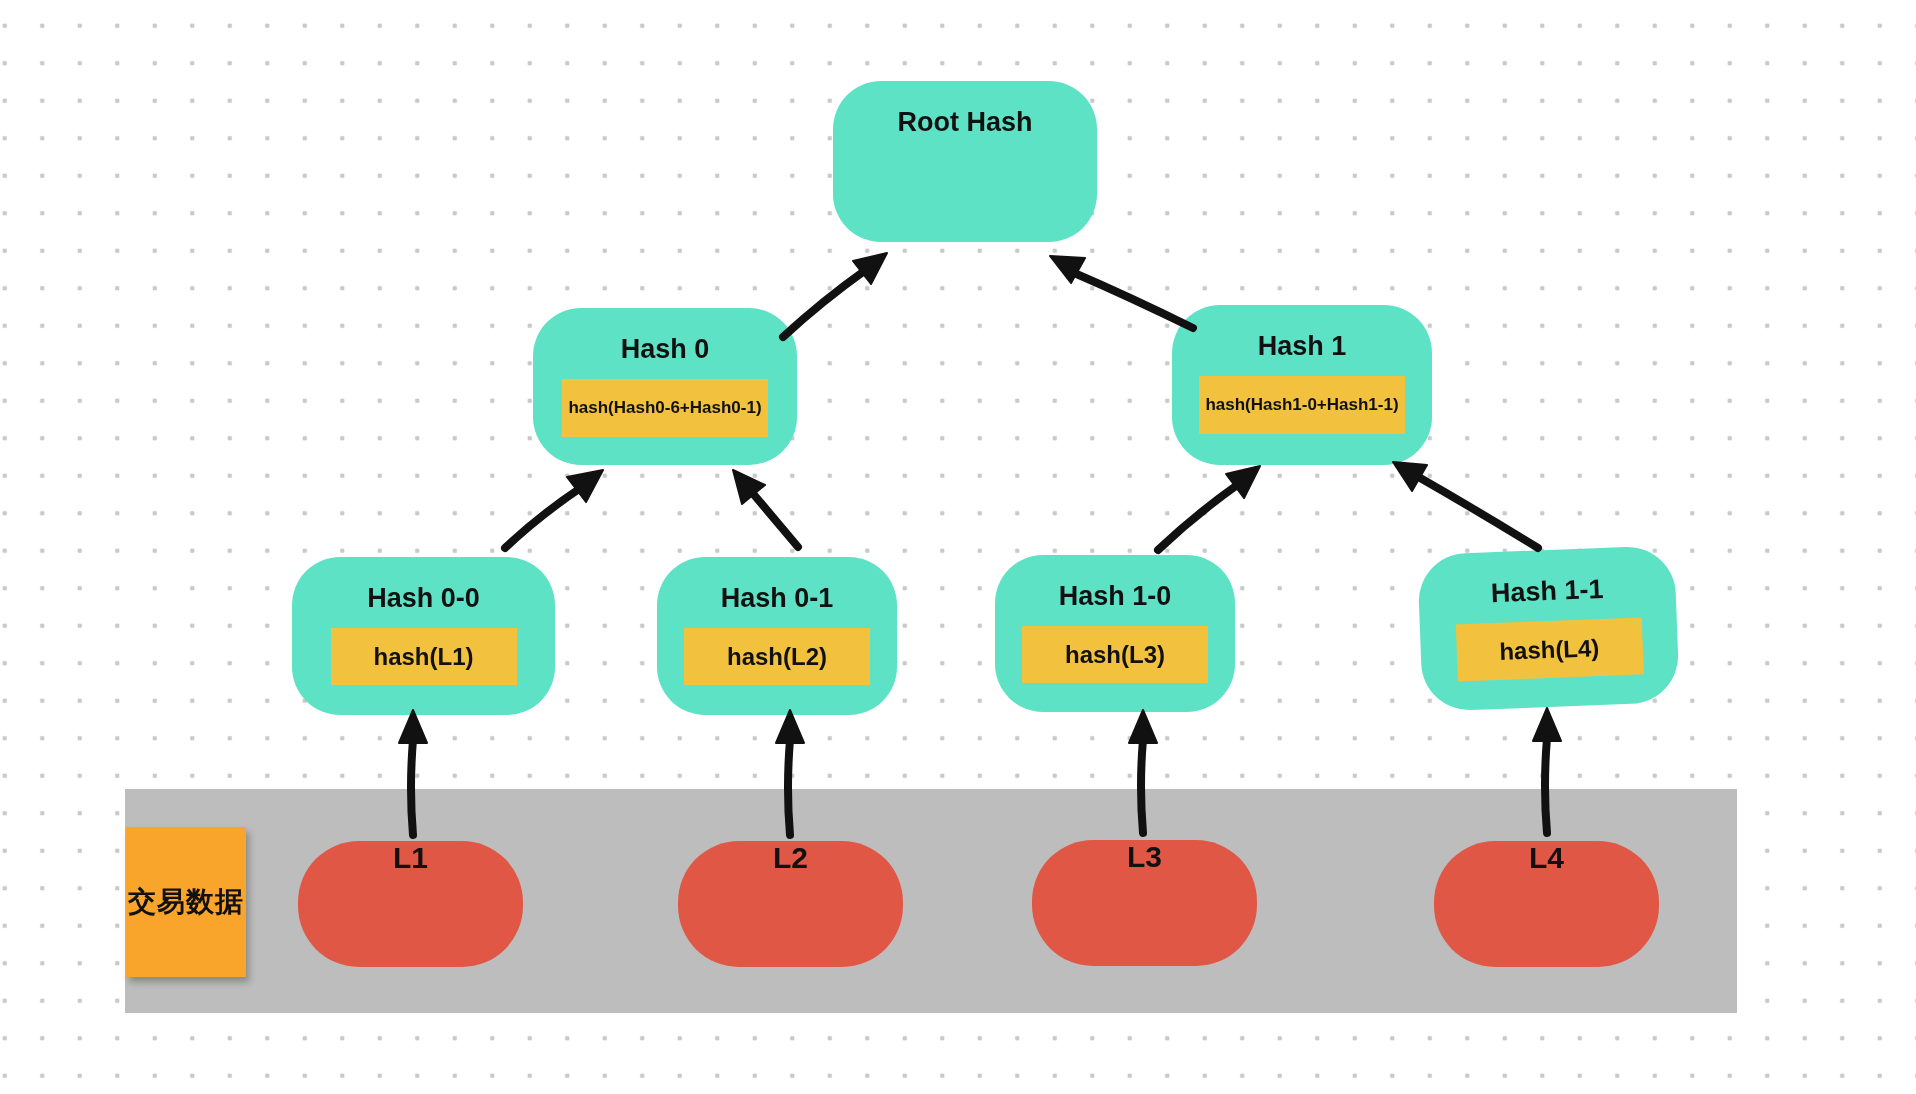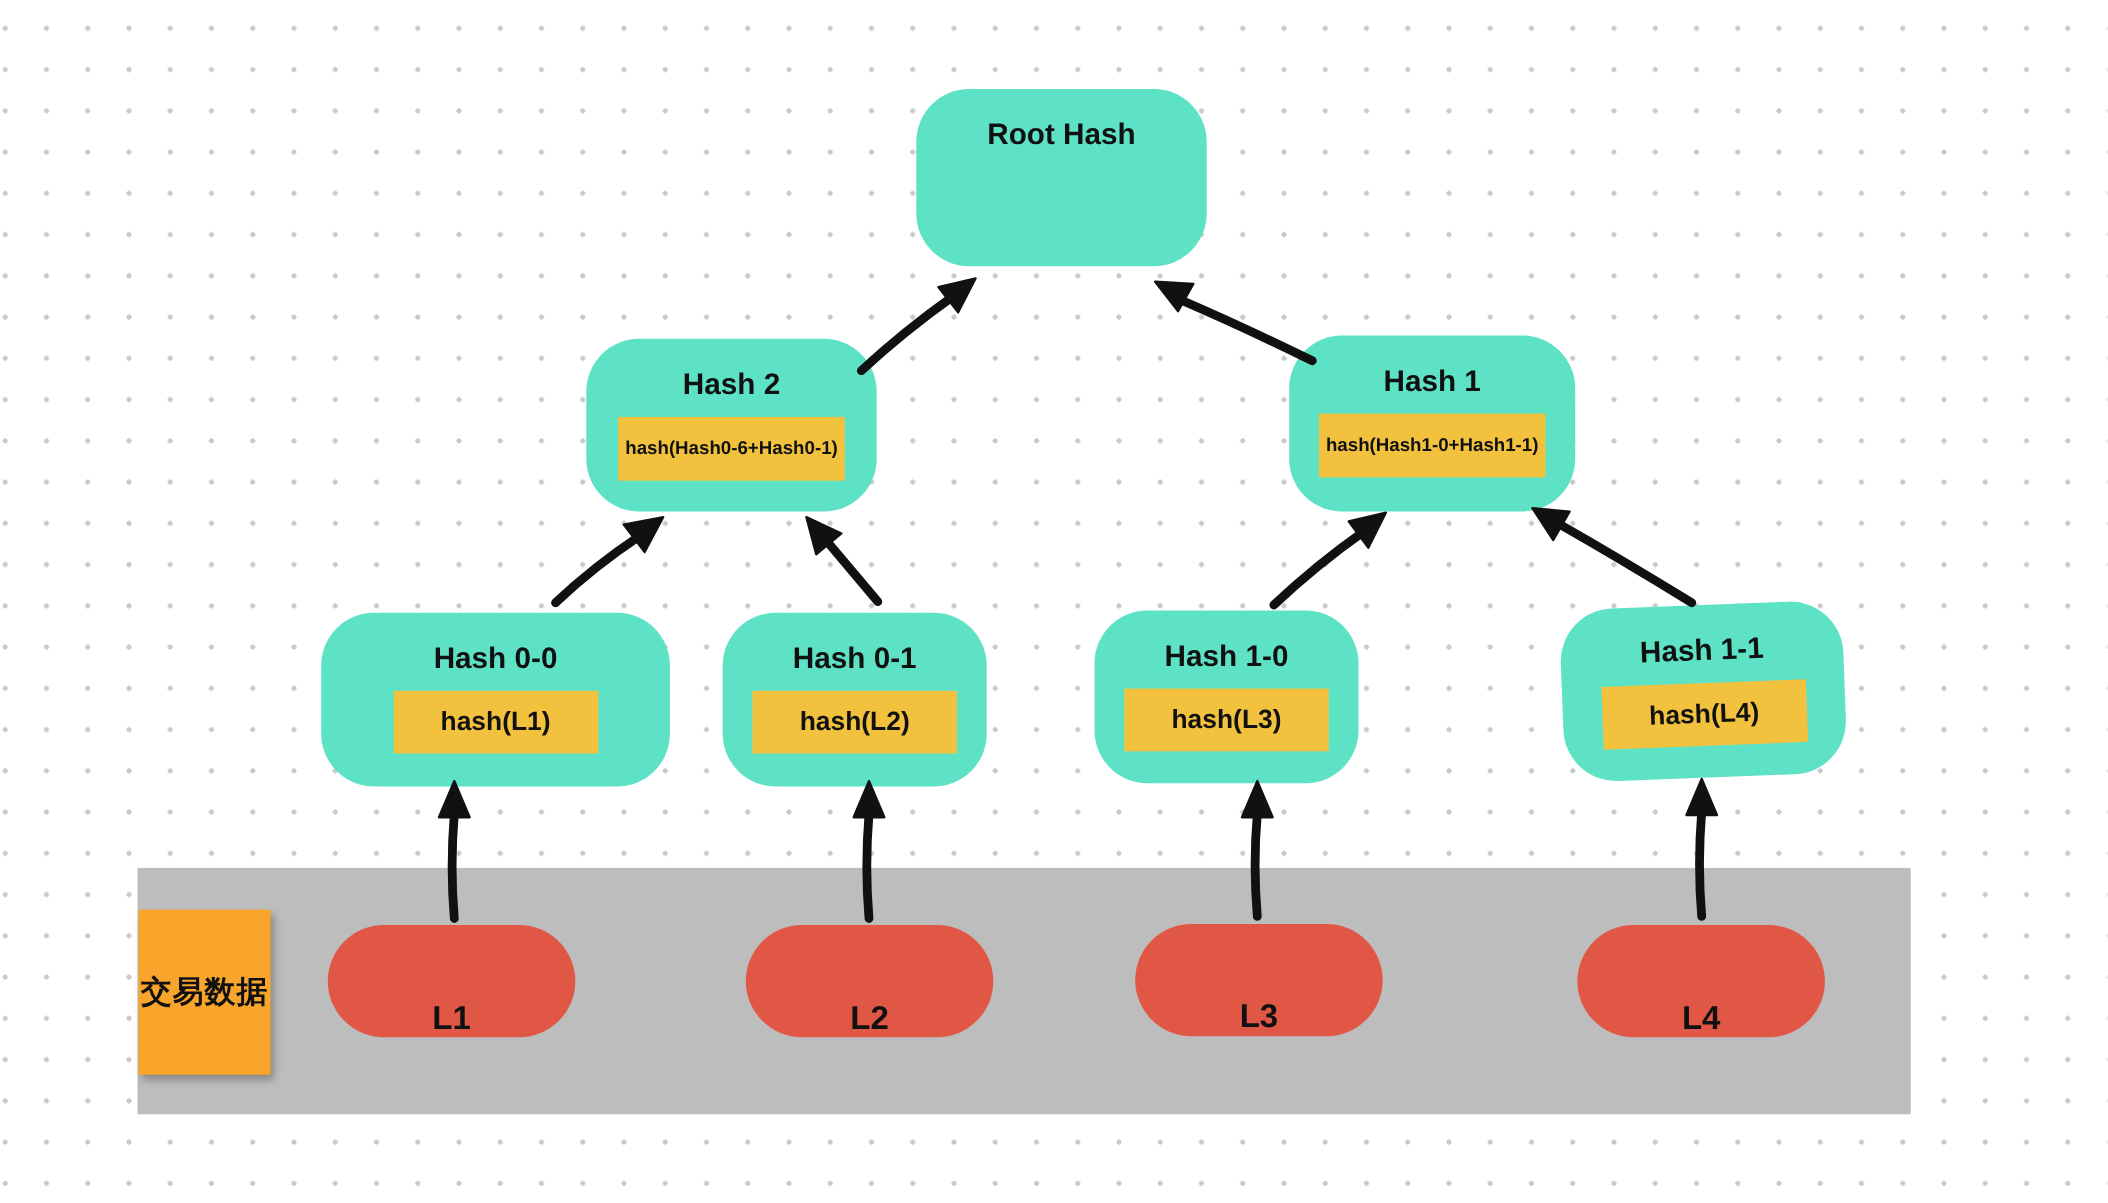--- a/index.html
+++ b/index.html
@@ -39,29 +39,29 @@
     font-weight:bold;white-space:nowrap;
     display:flex;align-items:center;justify-content:center;
     margin-top:13px;
   }
   .hash.w-root{width:205px;height:59px;font-size:20px;}
   .hash.w-mid{width:206px;height:58px;font-size:17px;}
   .hash.w-leaf{width:186px;height:57px;font-size:24px;}
   #node-root  {left:833px; top:81px;  width:264px;height:161px;justify-content:space-between;}
   #node-hash0 {left:533px; top:308px; width:264px;height:157px;}
   #node-hash1 {left:1172px;top:305px; width:260px;height:160px;}
-  #node-hash00{left:292px; top:557px; width:317px;height:158px;}
+  #node-hash00{left:292px; top:557px; width:263px;height:158px;}
   #node-hash01{left:657px; top:557px; width:240px;height:158px;}
   #node-hash10{left:995px; top:555px; width:240px;height:157px;}
   #node-hash11{left:1420px;top:550px; width:257px;height:157px;transform:rotate(-2.2deg);}
   .leaf{
-    position:absolute;width:225px;height:102px;
+    position:absolute;width:225px;height:126px;
     background:var(--leaf-red,#e15746);
     border-radius:61px;
-    display:flex;align-items:flex-end;justify-content:center;
+    display:flex;align-items:flex-start;justify-content:center;
     font-weight:bold;font-size:30px;
   }
   #leaf-l1{left:298px; top:841px;}
   #leaf-l2{left:678px; top:841px;}
   #leaf-l3{left:1032px;top:840px;}
   #leaf-l4{left:1434px;top:841px;}
   svg.arrows{position:absolute;left:0;top:0;pointer-events:none;}
   svg.arrows .shaft{fill:none;stroke:var(--ink,#111);stroke-width:8;stroke-linecap:round;}
   svg.arrows .head{fill:var(--ink,#111);stroke:var(--ink,#111);stroke-width:2;stroke-linejoin:round;}
 </style>
@@ -87,21 +87,21 @@
   </div>
   <div class="leaf" id="leaf-l4">
     <span>L4</span>
   </div>
 
   <div class="node" id="node-root">
     <span class="title">Root Hash</span>
   </div>
 
   <div class="node" id="node-hash0">
-    <span class="title">Hash 2</span>
+    <span class="title">Hash 0</span>
     <span class="hash w-mid">hash(Hash0-6+Hash0-1)</span>
   </div>
 
   <div class="node" id="node-hash1">
     <span class="title">Hash 1</span>
     <span class="hash w-mid">hash(Hash1-0+Hash1-1)</span>
   </div>
 
   <div class="node" id="node-hash00">
     <span class="title">Hash 0-0</span>

